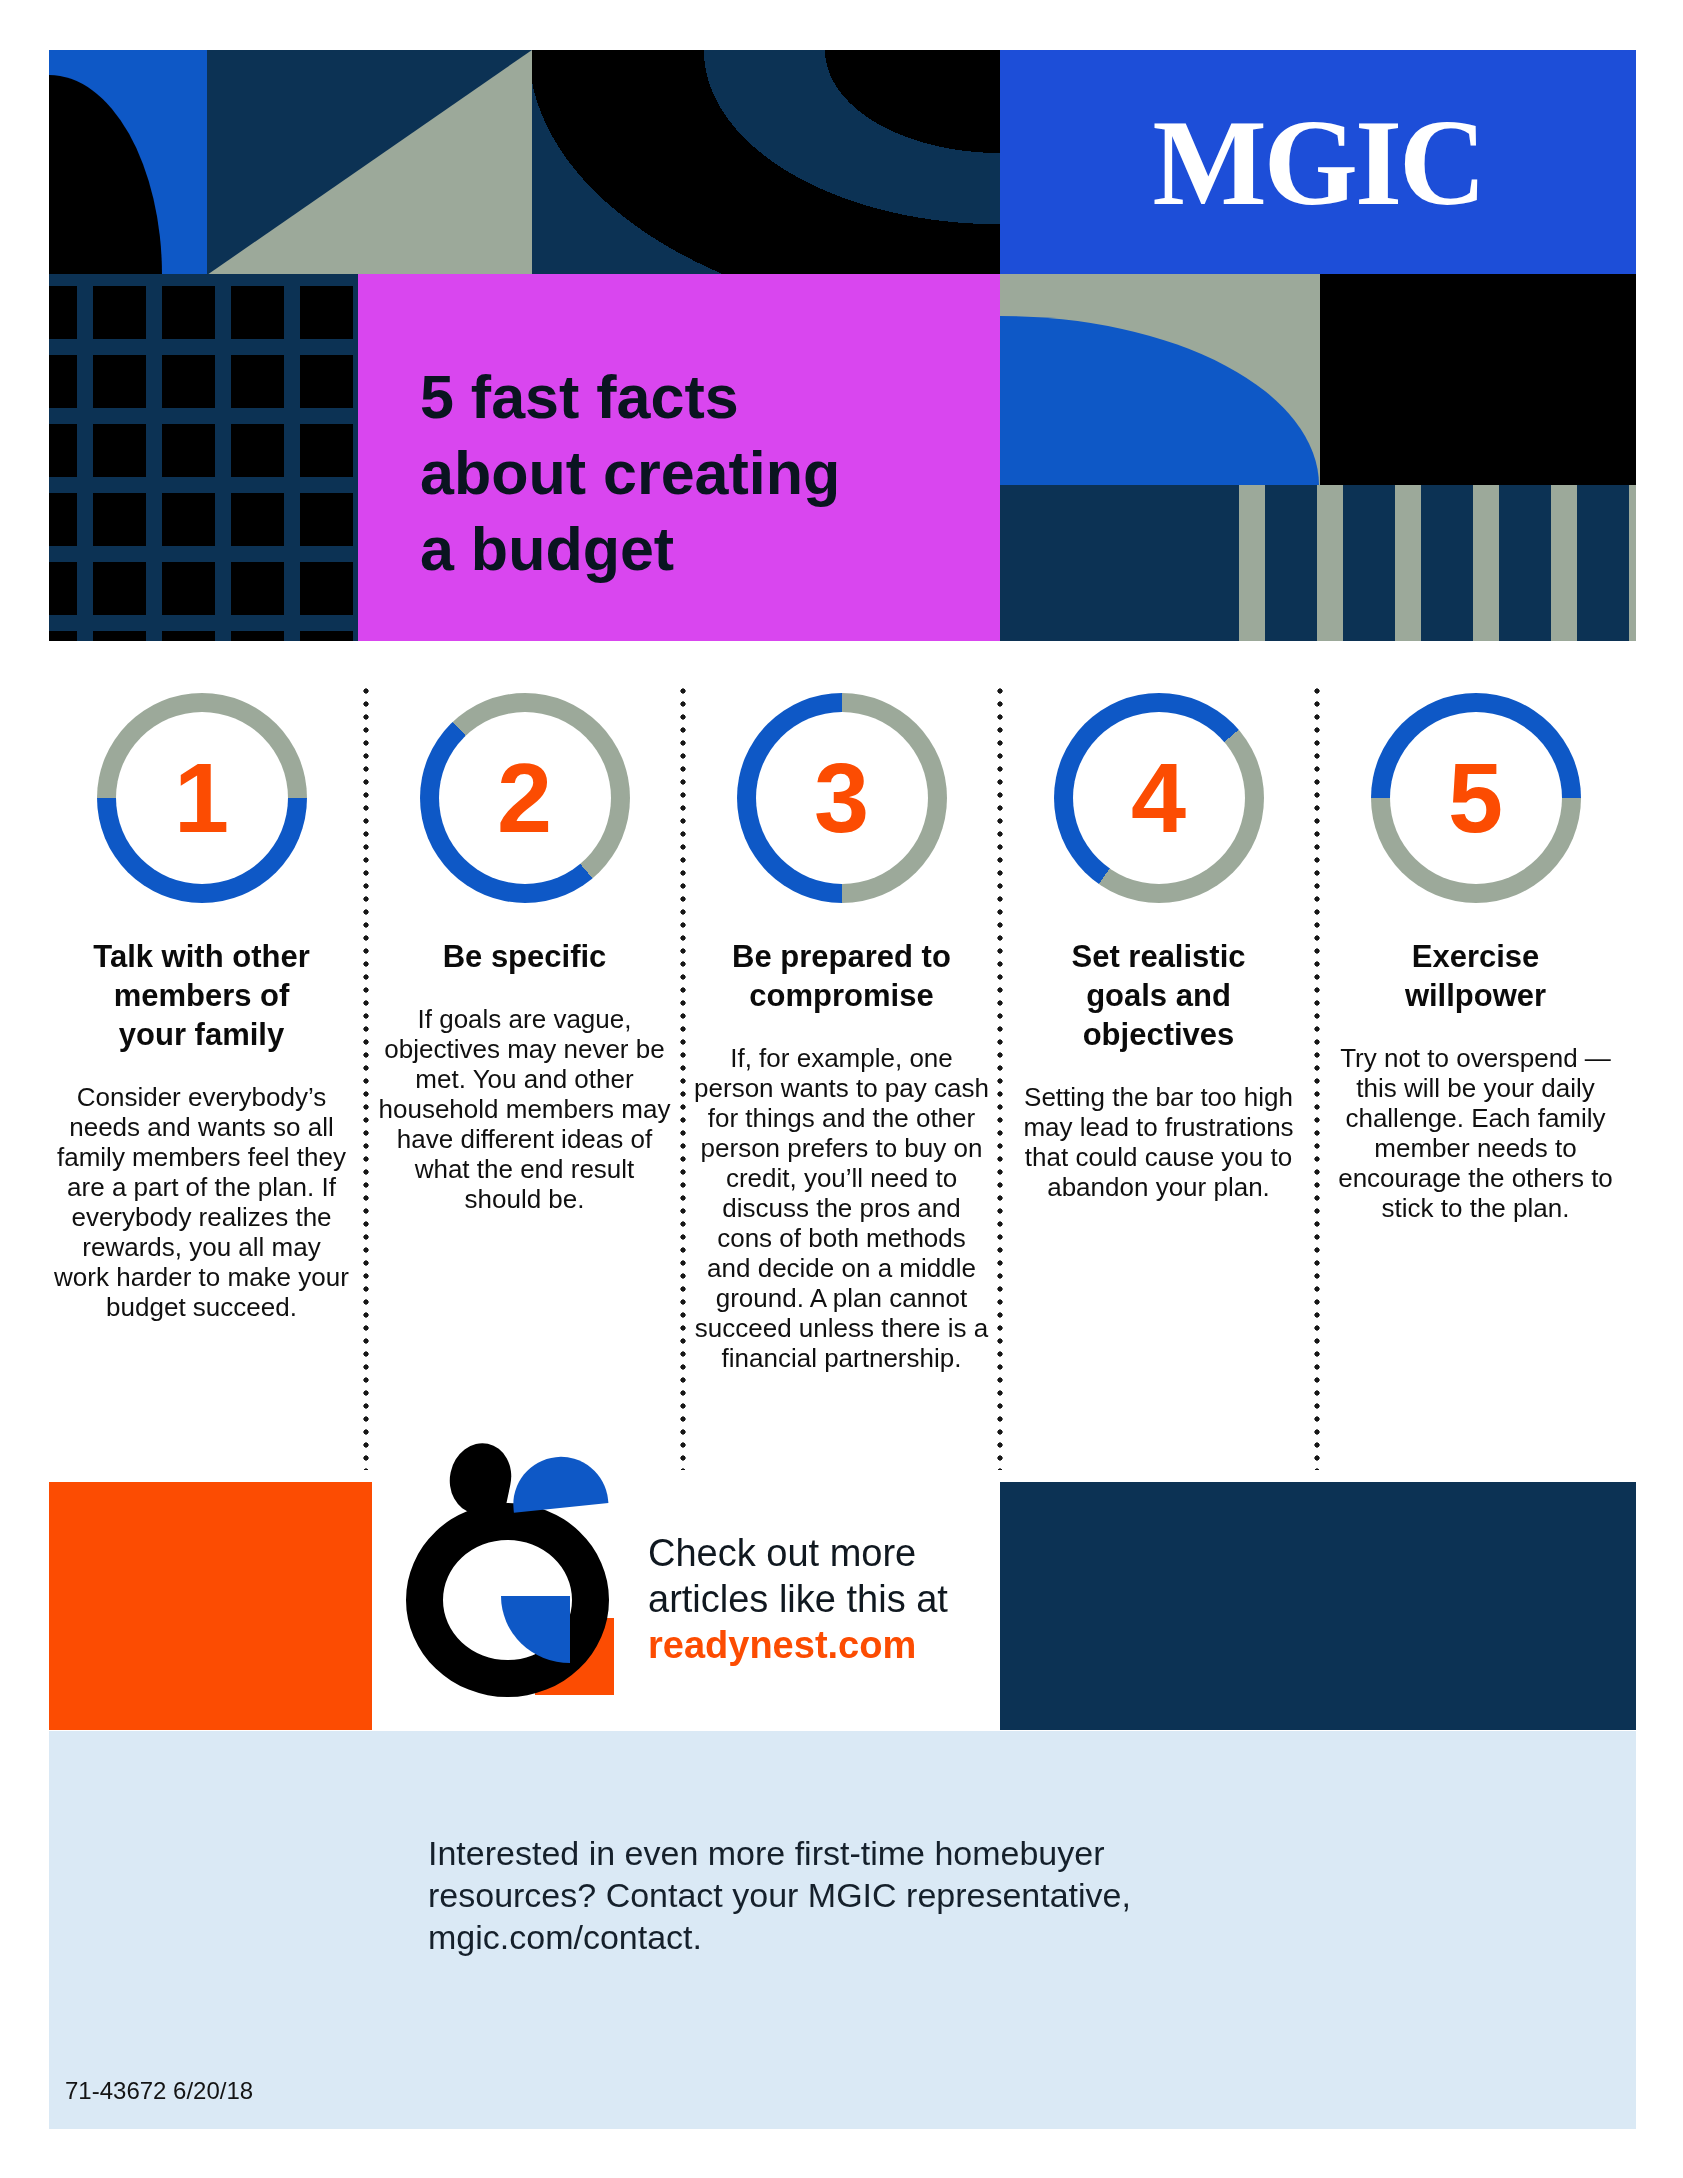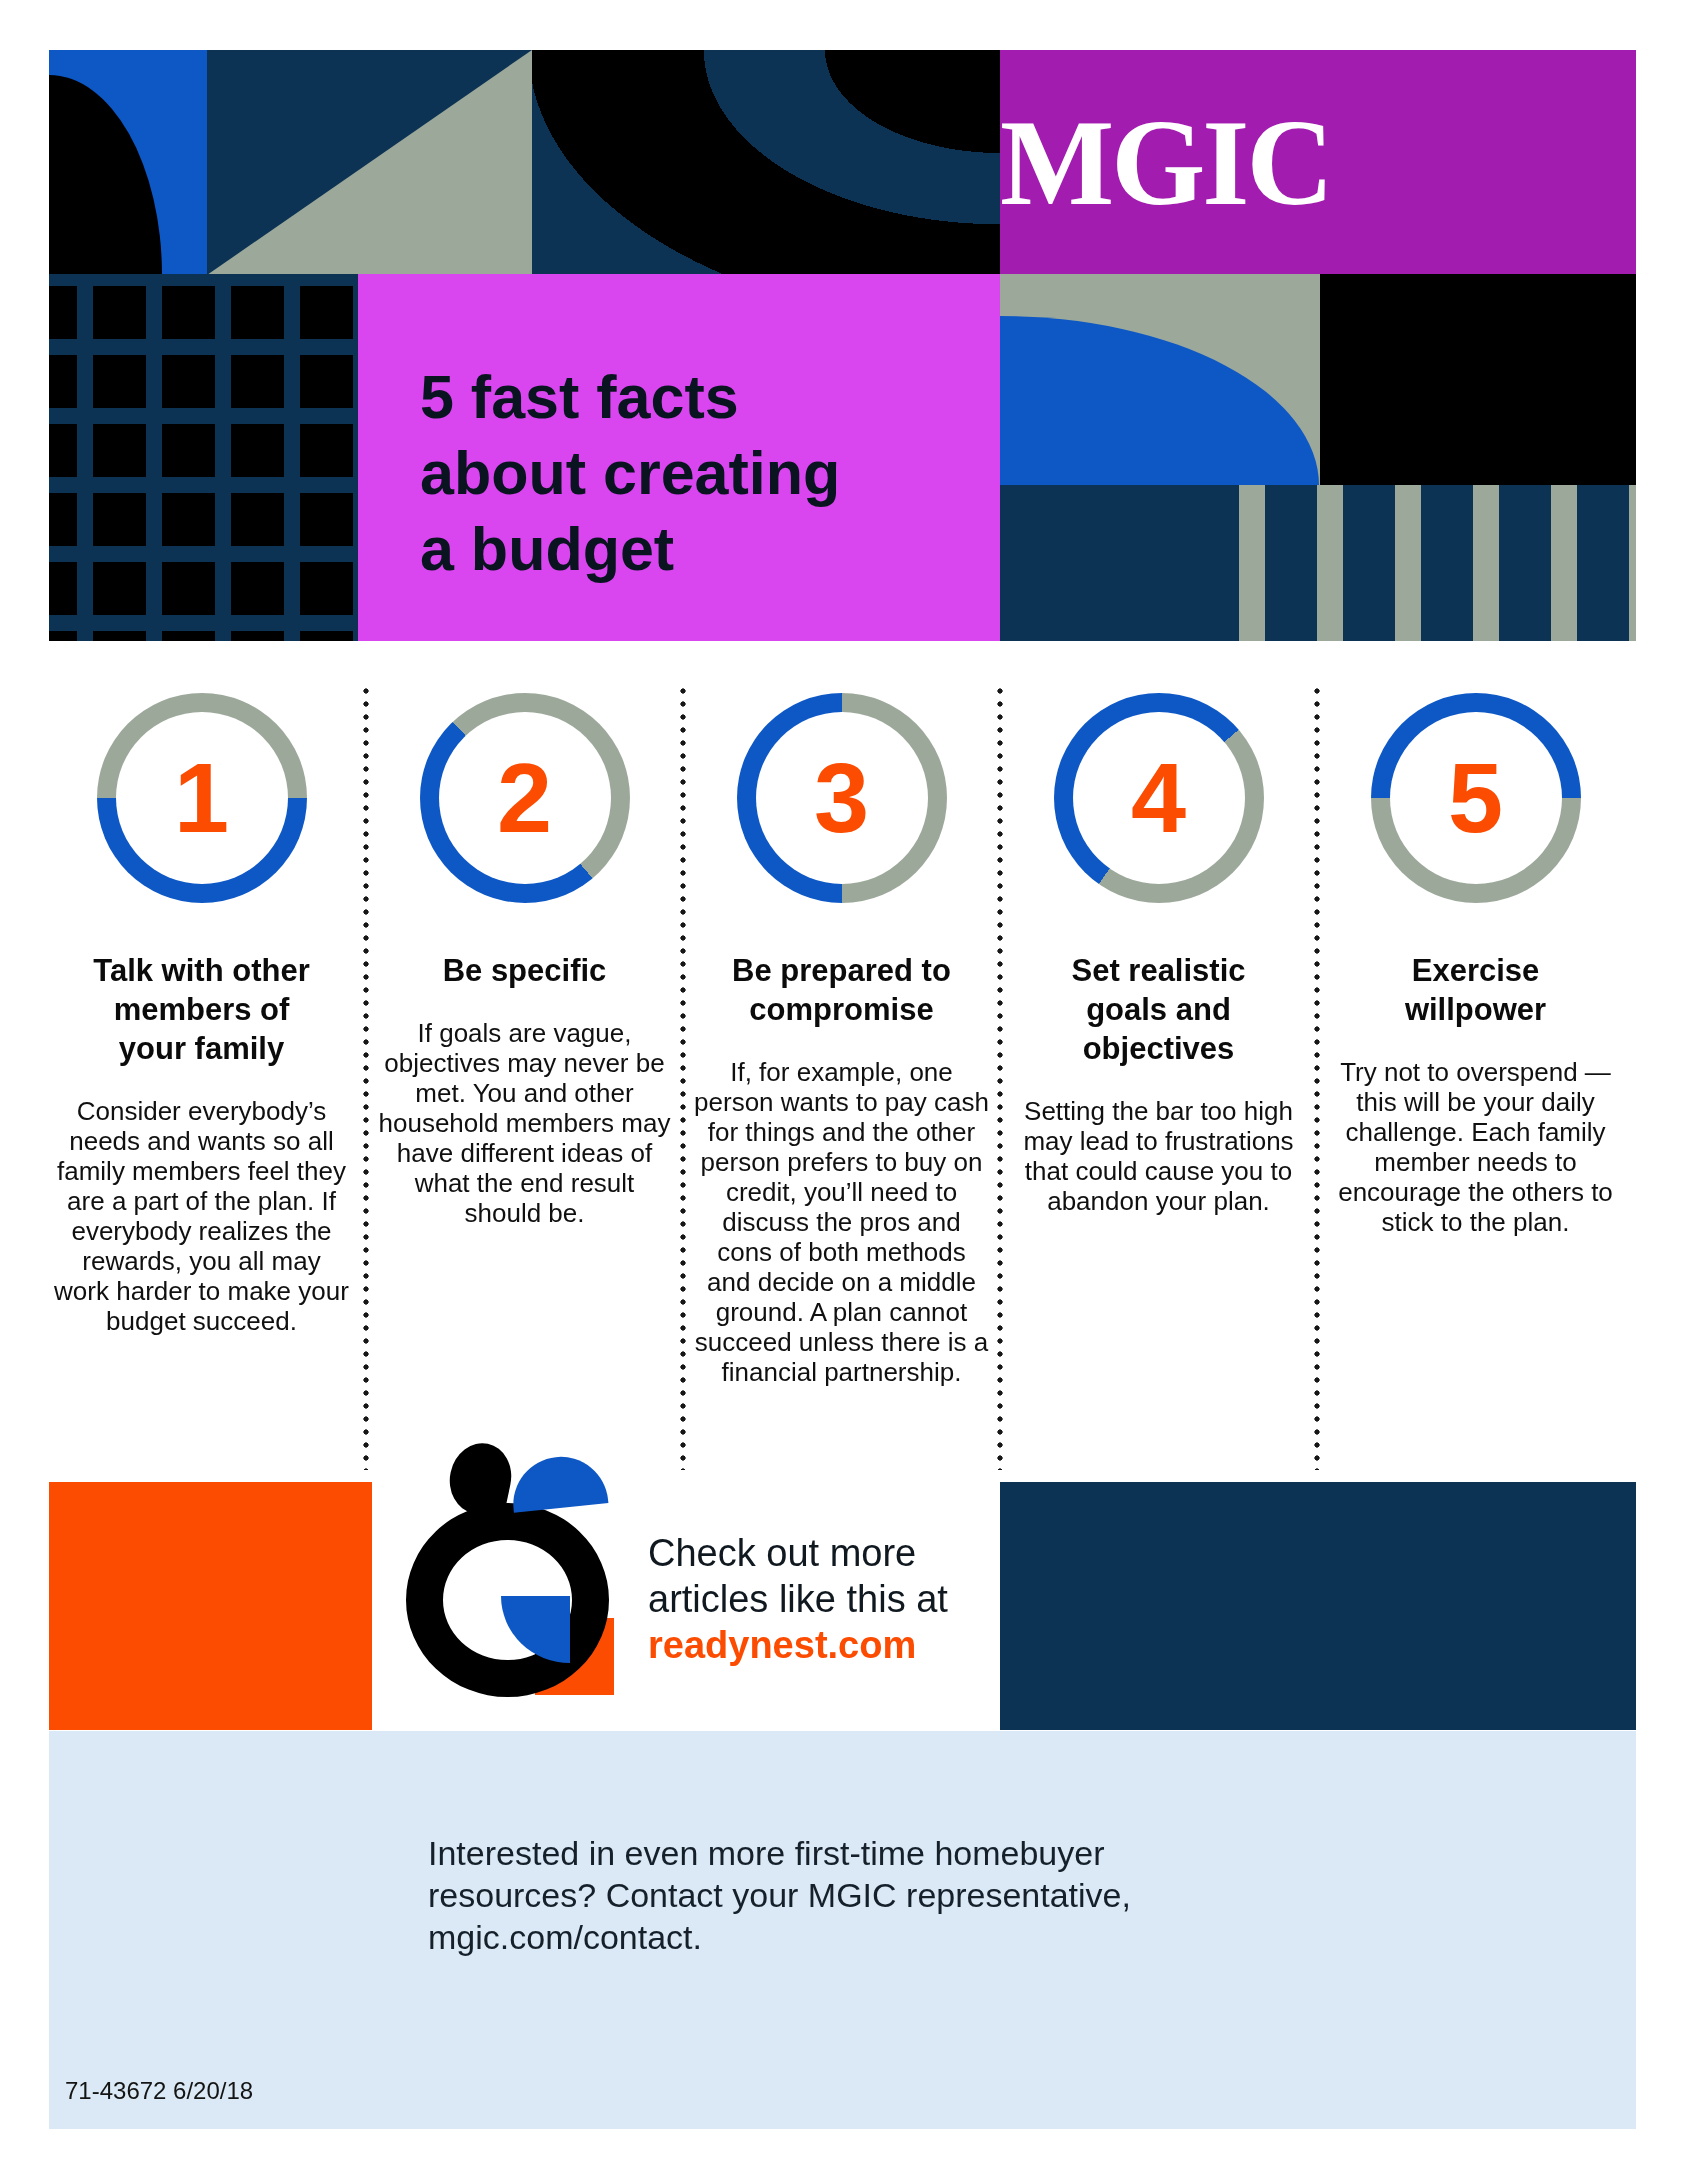--- a/index.html
+++ b/index.html
@@ -10,22 +10,22 @@
   
   .blk-blue-left{left:49px;top:50px;width:158px;height:225px;background:#0E58C6;overflow:hidden;}
   .blk-blue-left .blob{position:absolute;left:-113px;top:25px;width:226px;height:400px;
         background:#000;border-radius:50%;}
   .blk-navy-tri{left:207px;top:50px;width:325px;height:225px;background:#0C3254;overflow:hidden;}
   .blk-navy-tri .tri{position:absolute;inset:0;background:#9CA99A;
         clip-path:polygon(0 100%,100% 0,100% 100%);}
   .blk-arcs{left:532px;top:50px;width:468px;height:225px;background:#000;
         background:radial-gradient(ellipse 673px 396px at 100% 0%,
           #000 0 26%, #0C3254 26% 44%, #000 44% 70%, #0C3254 70% 100%);}
-  .blk-logo{left:1000px;top:50px;width:636px;height:225px;background:#a21caf;
-        display:flex;align-items:center;}
+  .blk-logo{left:1000px;top:50px;width:636px;height:225px;background:#1d4ed8;
+        display:flex;align-items:center;justify-content:center;}
   .mgic{font-family:"Liberation Serif", serif;font-weight:bold;font-size:121px;color:#fff;
         letter-spacing:-3px;transform:scaleY(1.02);}
 
   .blk-grid{left:49px;top:274px;width:310px;height:367px;background-color:#000;
         background-image:
           repeating-linear-gradient(90deg, transparent 0 28px, #0C3254 28px 44px, transparent 44px 69px),
           repeating-linear-gradient(180deg, #0C3254 0 12px, transparent 12px 65px, #0C3254 65px 69px);}
   .blk-title{left:358px;top:274px;width:642px;height:367px;background:#d946ef;}
   .title-text{position:absolute;left:62px;top:85px;font-weight:bold;font-size:61px;line-height:76px;
         color:#0A1420;white-space:pre-line;letter-spacing:0;}
@@ -39,21 +39,21 @@
 
   
   .sep{width:6px;height:782px;top:688px;
        background:radial-gradient(circle at 3px 3px, #161616 2.4px, transparent 2.8px);
        background-size:6px 13px;background-repeat:repeat-y;}
   .col{top:693px;width:297px;text-align:center;}
   .ring{position:relative;width:210px;height:210px;border-radius:50%;margin:0 auto;}
   .ring::after{content:"";position:absolute;inset:19px;background:#fff;border-radius:50%;}
   .num{position:absolute;inset:0;display:flex;align-items:center;justify-content:center;
        font-size:99px;font-weight:bold;color:#FC4C02;z-index:2;}
-  .fact-h{margin-top:48px;font-size:31px;line-height:39px;font-weight:bold;color:#0b0b0b;
+  .fact-h{margin-top:34px;font-size:31px;line-height:39px;font-weight:bold;color:#0b0b0b;
        white-space:pre-line;}
   .fact-b{margin-top:28px;font-size:26px;line-height:30px;color:#101010;}
 
   
   .rn-orange{left:49px;top:1482px;width:323px;height:248px;background:#FC4C02;}
   .rn-navy{left:1000px;top:1482px;width:636px;height:248px;background:#0C3254;}
   .rn-square{left:535px;top:1618px;width:79px;height:77px;background:#FC4C02;z-index:1;}
   .rn-ring{left:406px;top:1503px;width:203px;height:194px;border:37px solid #000;
         border-radius:50%;box-sizing:border-box;z-index:2;}
   .rn-drop{left:450px;top:1443px;width:61px;height:71px;background:#000;

